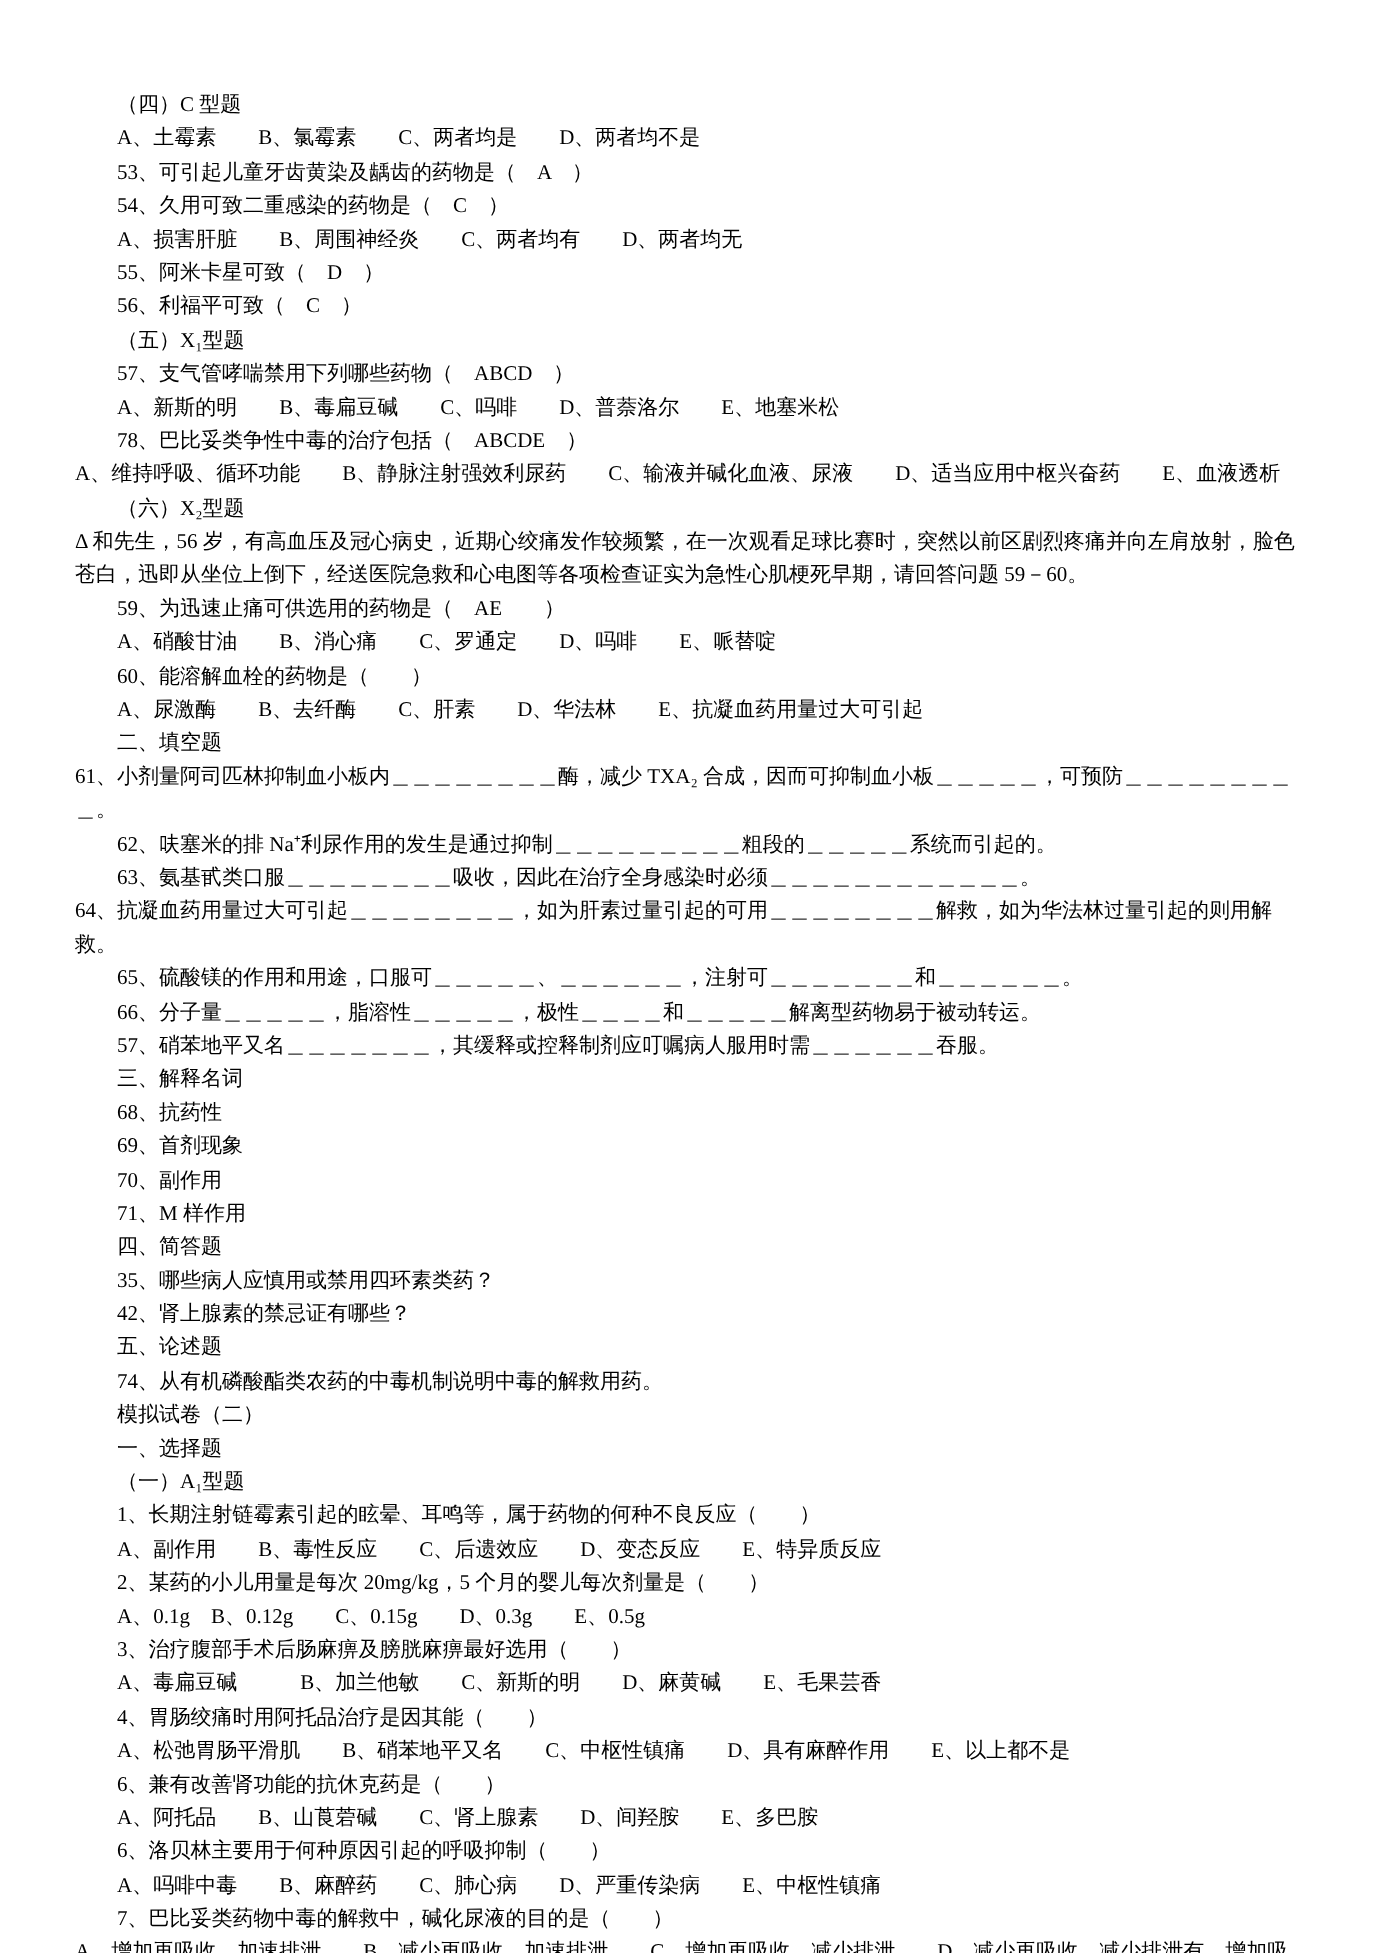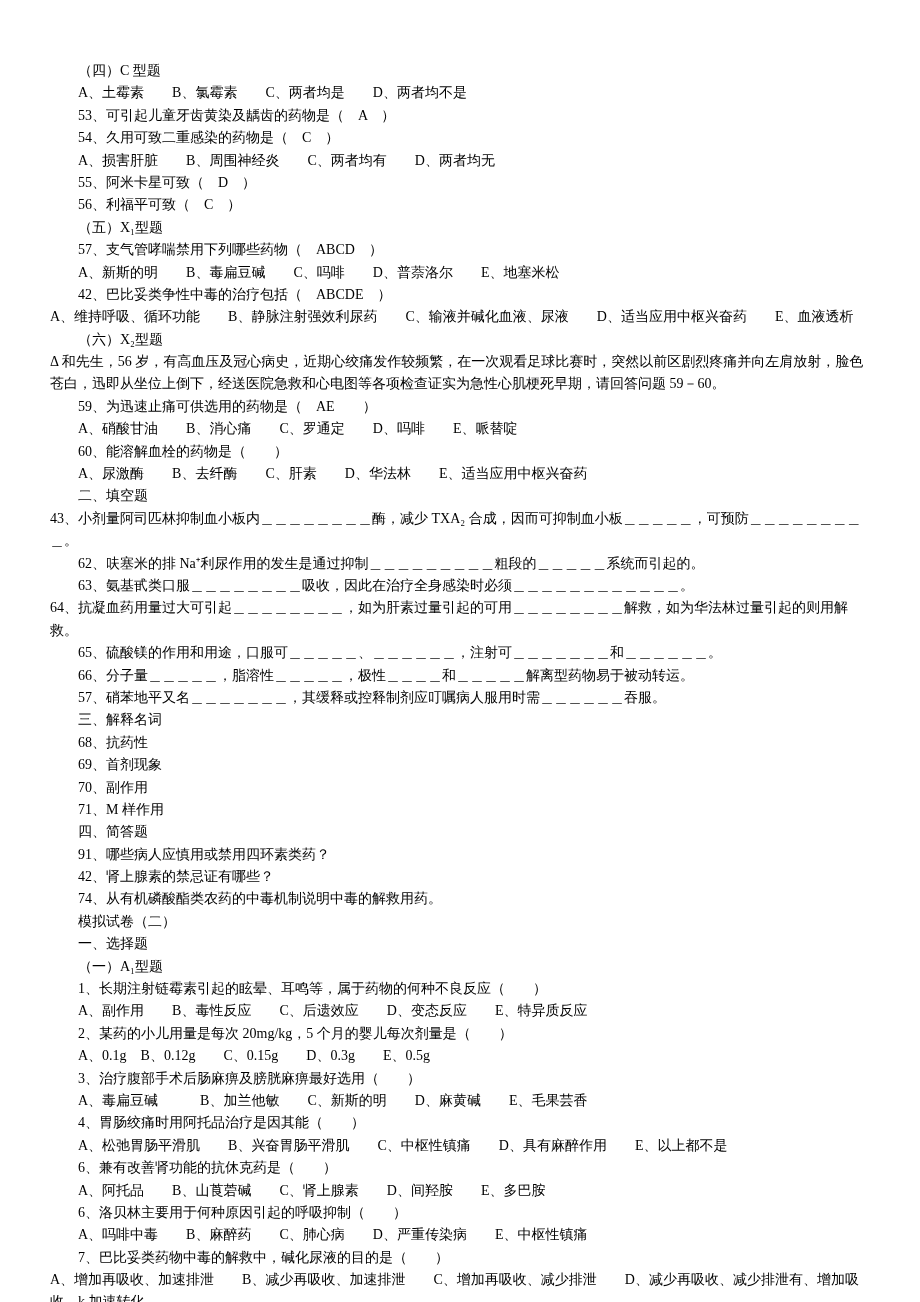--- a/index.html
+++ b/index.html
@@ -27,55 +27,56 @@
     <p class="line">（四）C 型题</p>
     <p class="line">A、土霉素　　B、氯霉素　　C、两者均是　　D、两者均不是</p>
     <p class="line">53、可引起儿童牙齿黄染及龋齿的药物是（　A　）</p>
     <p class="line">54、久用可致二重感染的药物是（　C　）</p>
     <p class="line">A、损害肝脏　　B、周围神经炎　　C、两者均有　　D、两者均无</p>
     <p class="line">55、阿米卡星可致（　D　）</p>
     <p class="line">56、利福平可致（　C　）</p>
     <p class="line">（五）X₁型题</p>
     <p class="line">57、支气管哮喘禁用下列哪些药物（　ABCD　）</p>
     <p class="line">A、新斯的明　　B、毒扁豆碱　　C、吗啡　　D、普萘洛尔　　E、地塞米松</p>
-    <p class="line">42、巴比妥类争性中毒的治疗包括（　ABCDE　）</p>
+    <p class="line">78、巴比妥类争性中毒的治疗包括（　ABCDE　）</p>
     <p class="line no-indent">A、维持呼吸、循环功能　　B、静脉注射强效利尿药　　C、输液并碱化血液、尿液　　D、适当应用中枢兴奋药　　E、血液透析</p>
     <p class="line">（六）X₂型题</p>
     <p class="line no-indent">Δ 和先生，56 岁，有高血压及冠心病史，近期心绞痛发作较频繁，在一次观看足球比赛时，突然以前区剧烈疼痛并向左肩放射，脸色苍白，迅即从坐位上倒下，经送医院急救和心电图等各项检查证实为急性心肌梗死早期，请回答问题 59－60。</p>
     <p class="line">59、为迅速止痛可供选用的药物是（　AE　　）</p>
     <p class="line">A、硝酸甘油　　B、消心痛　　C、罗通定　　D、吗啡　　E、哌替啶</p>
     <p class="line">60、能溶解血栓的药物是（　　）</p>
-    <p class="line">A、尿激酶　　B、去纤酶　　C、肝素　　D、华法林　　E、适当应用中枢兴奋药</p>
+    <p class="line">A、尿激酶　　B、去纤酶　　C、肝素　　D、华法林　　E、抗凝血药用量过大可引起</p>
     <p class="line">二、填空题</p>
-    <p class="line no-indent">43、小剂量阿司匹林抑制血小板内＿＿＿＿＿＿＿＿酶，减少 TXA₂ 合成，因而可抑制血小板＿＿＿＿＿，可预防＿＿＿＿＿＿＿＿＿。</p>
+    <p class="line no-indent">61、小剂量阿司匹林抑制血小板内＿＿＿＿＿＿＿＿酶，减少 TXA₂ 合成，因而可抑制血小板＿＿＿＿＿，可预防＿＿＿＿＿＿＿＿＿。</p>
     <p class="line">62、呋塞米的排 Na⁺利尿作用的发生是通过抑制＿＿＿＿＿＿＿＿＿粗段的＿＿＿＿＿系统而引起的。</p>
     <p class="line">63、氨基甙类口服＿＿＿＿＿＿＿＿吸收，因此在治疗全身感染时必须＿＿＿＿＿＿＿＿＿＿＿＿。</p>
     <p class="line no-indent">64、抗凝血药用量过大可引起＿＿＿＿＿＿＿＿，如为肝素过量引起的可用＿＿＿＿＿＿＿＿解救，如为华法林过量引起的则用解救。</p>
     <p class="line">65、硫酸镁的作用和用途，口服可＿＿＿＿＿、＿＿＿＿＿＿，注射可＿＿＿＿＿＿＿和＿＿＿＿＿＿。</p>
     <p class="line">66、分子量＿＿＿＿＿，脂溶性＿＿＿＿＿，极性＿＿＿＿和＿＿＿＿＿解离型药物易于被动转运。</p>
     <p class="line">57、硝苯地平又名＿＿＿＿＿＿＿，其缓释或控释制剂应叮嘱病人服用时需＿＿＿＿＿＿吞服。</p>
     <p class="line">三、解释名词</p>
     <p class="line">68、抗药性</p>
     <p class="line">69、首剂现象</p>
     <p class="line">70、副作用</p>
     <p class="line">71、M 样作用</p>
     <p class="line">四、简答题</p>
-    <p class="line">91、哪些病人应慎用或禁用四环素类药？</p>
+    <p class="line">35、哪些病人应慎用或禁用四环素类药？</p>
     <p class="line">42、肾上腺素的禁忌证有哪些？</p>
+    <p class="line">五、论述题</p>
     <p class="line">74、从有机磷酸酯类农药的中毒机制说明中毒的解救用药。</p>
     <p class="line">模拟试卷（二）</p>
     <p class="line">一、选择题</p>
     <p class="line">（一）A₁型题</p>
     <p class="line">1、长期注射链霉素引起的眩晕、耳鸣等，属于药物的何种不良反应（　　）</p>
     <p class="line">A、副作用　　B、毒性反应　　C、后遗效应　　D、变态反应　　E、特异质反应</p>
     <p class="line">2、某药的小儿用量是每次 20mg/kg，5 个月的婴儿每次剂量是（　　）</p>
     <p class="line">A、0.1g　B、0.12g　　C、0.15g　　D、0.3g　　E、0.5g</p>
     <p class="line">3、治疗腹部手术后肠麻痹及膀胱麻痹最好选用（　　）</p>
     <p class="line">A、毒扁豆碱　　　B、加兰他敏　　C、新斯的明　　D、麻黄碱　　E、毛果芸香</p>
     <p class="line">4、胃肠绞痛时用阿托品治疗是因其能（　　）</p>
-    <p class="line">A、松弛胃肠平滑肌　　B、兴奋胃肠平滑肌　　C、中枢性镇痛　　D、具有麻醉作用　　E、以上都不是</p>
+    <p class="line">A、松弛胃肠平滑肌　　B、硝苯地平又名　　C、中枢性镇痛　　D、具有麻醉作用　　E、以上都不是</p>
     <p class="line">6、兼有改善肾功能的抗休克药是（　　）</p>
     <p class="line">A、阿托品　　B、山莨菪碱　　C、肾上腺素　　D、间羟胺　　E、多巴胺</p>
     <p class="line">6、洛贝林主要用于何种原因引起的呼吸抑制（　　）</p>
     <p class="line">A、吗啡中毒　　B、麻醉药　　C、肺心病　　D、严重传染病　　E、中枢性镇痛</p>
     <p class="line">7、巴比妥类药物中毒的解救中，碱化尿液的目的是（　　）</p>
     <p class="line no-indent">A、增加再吸收、加速排泄　　B、减少再吸收、加速排泄　　C、增加再吸收、减少排泄　　D、减少再吸收、减少排泄有、增加吸收、k 加速转化</p>
   </div>
 
 </body></html>

